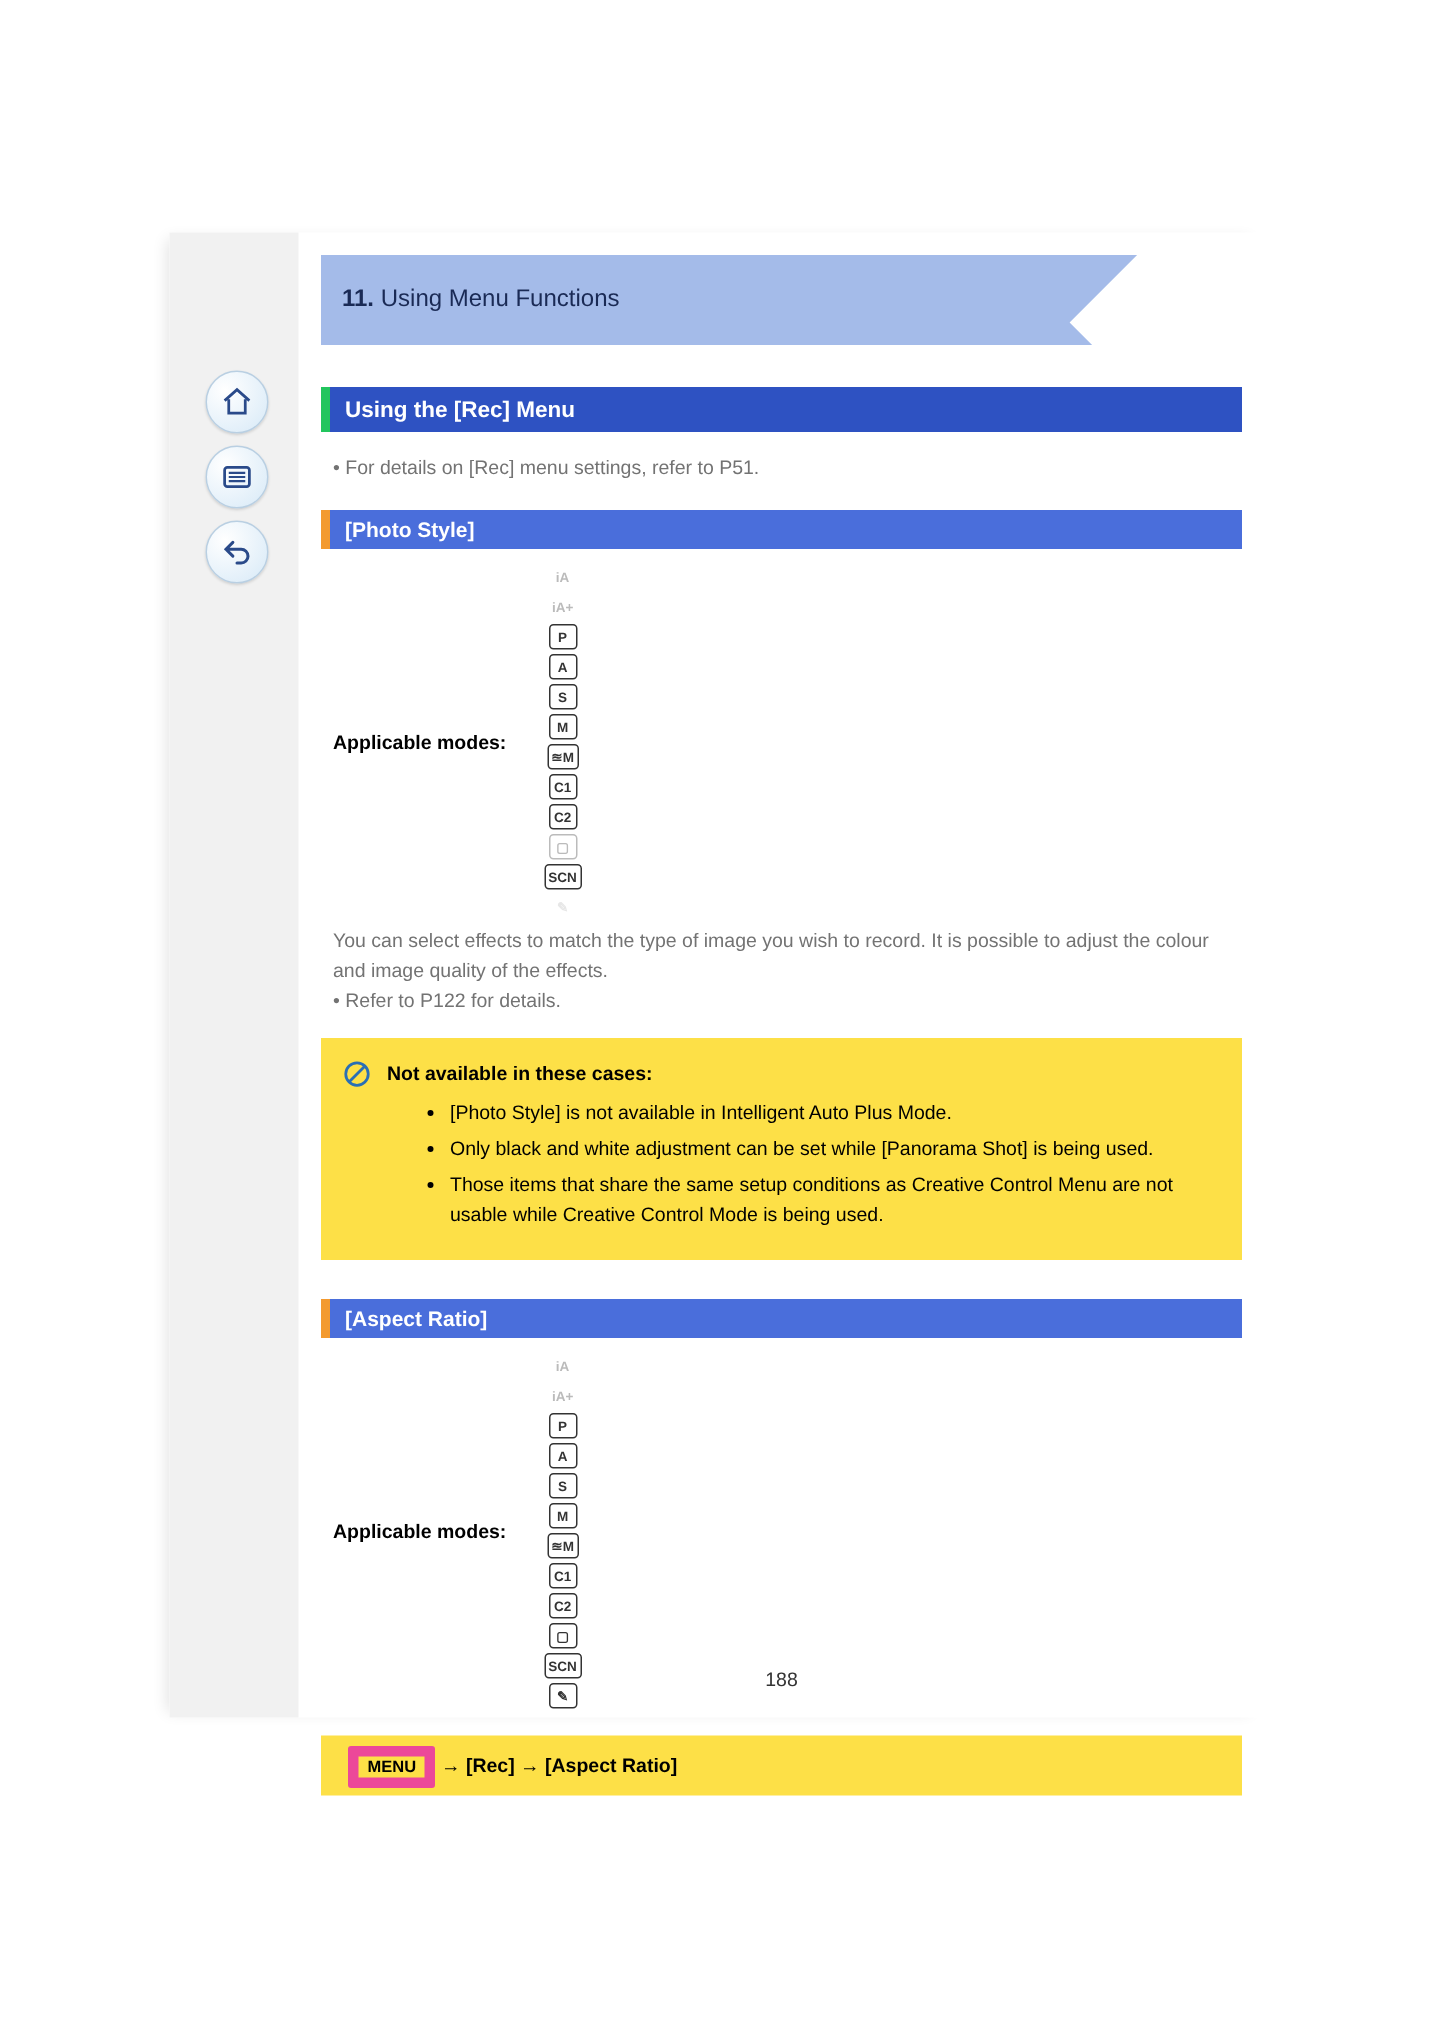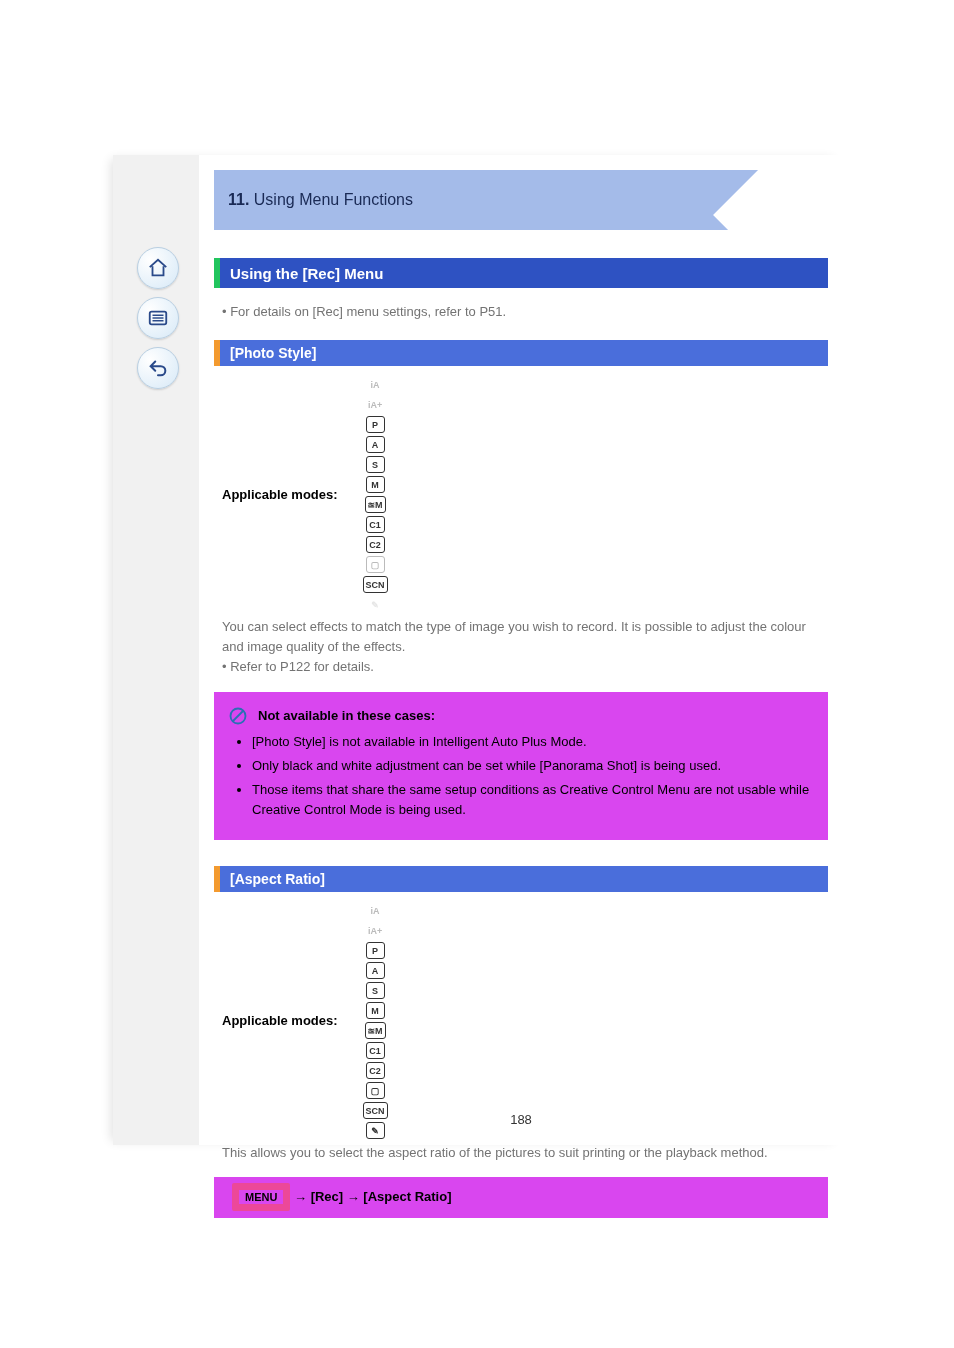--- a/index.html
+++ b/index.html
@@ -139,21 +139,21 @@
     background: #fff;
   }
   .mchip.ghost {
     border-color: #bbb;
     color: #bbb;
   }
   .mchip.noborder { border: none; }
   .icon-ghost { opacity: 0.35; }
   .gray-box {
     margin: 14px 0 0 0;
-    background: #d946ef;
+    background: #fde047;
     padding: 14px 18px 16px 18px;
     font-size: 13px;
     line-height: 1.55;
     position: relative;
   }
   .gray-box.small {
     padding: 10px 18px;
   }
   .not-avail-icon {
     position: absolute;
@@ -166,20 +166,21 @@
     font-weight: bold;
     margin-left: 26px;
     margin-bottom: 6px;
   }
   .gray-box ul {
     list-style: disc;
     margin-left: 20px;
   }
   .gray-box ul li {
     margin-bottom: 4px;
+    margin-left: 48px;
   }
   .page-num {
     position: absolute;
     left: 50%;
     transform: translateX(-50%);
     bottom: 18px;
     font-size: 13px;
     color: #333;
   }
   .spacer { height: 14px; }
@@ -277,21 +278,20 @@
         <span class="mchip">M</span>
         <span class="mchip">≊M</span>
         <span class="mchip">C1</span>
         <span class="mchip">C2</span>
         <span class="mchip">▢</span>
         <span class="mchip">SCN</span>
         <span class="mchip">✎</span>
       </span>
     </div>
 
-    <p class="para">This allows you to select the aspect ratio of the pictures to suit printing or the playback method.</p>
 
     <div class="gray-box small">
       <span style="border:7px solid #ec4899;padding:1px 6px;font-size:11px;border-radius:2px;font-weight:bold">MENU</span>
       <b>→ [Rec] → [Aspect Ratio]</b>
     </div>
 
     <div class="spacer"></div>
 
     <div class="page-num">188</div>
   </div>

